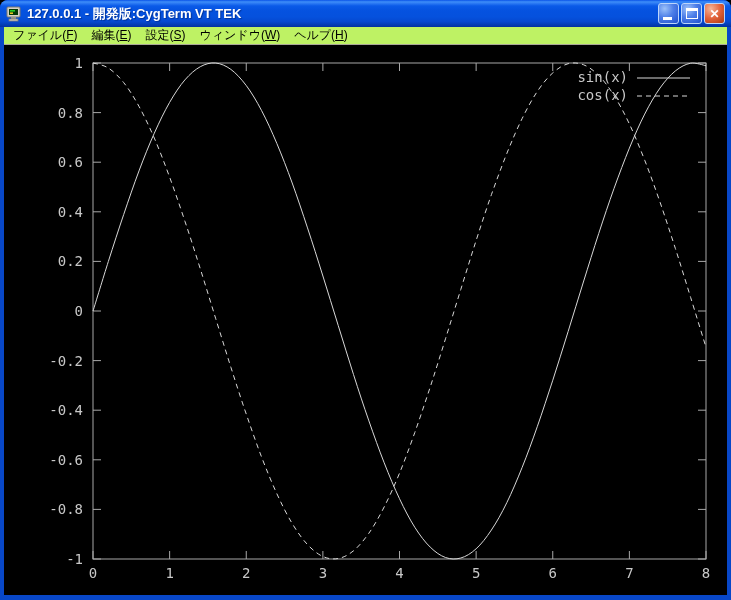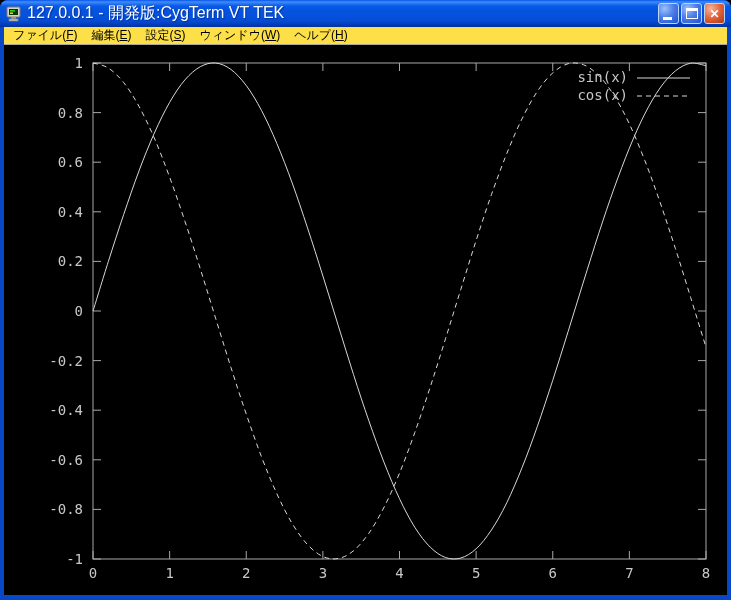--- a/index.html
+++ b/index.html
@@ -12,39 +12,39 @@
   }
   .titlebar{
     position:absolute;top:0;left:0;width:731px;height:27px;
     background:linear-gradient(180deg,
       #0A53E8 0%,#3E8EF8 7%,#2D7BF4 12%,#0A5AE8 22%,
       #0552DF 40%,#0551DD 62%,#0549D0 80%,#033BB0 93%,#0230A0 100%);
     display:flex;align-items:center;padding:0 6px;box-sizing:border-box;
   }
   .title-icon{width:16px;height:16px;margin-right:5px;flex:0 0 auto;}
   .title-text{
-    flex:1;color:#fff;font-weight:normal;font-size:16px;
+    flex:1;color:#fff;font-weight:bold;font-size:13px;
     text-shadow:1px 1px 1px #00339B;white-space:nowrap;overflow:hidden;
   }
   .controls{display:flex;gap:2px;flex:0 0 auto;}
   .ctl{
     width:21px;height:21px;border-radius:3px;box-sizing:border-box;
     border:1px solid #BCD5FB;position:relative;cursor:default;
   }
   .ctl-blue{background:radial-gradient(circle at 30% 25%,#9CC2FA 0%,#4E7FE8 45%,#1F50CE 100%);}
   .ctl-close{
     background:radial-gradient(circle at 30% 25%,#F6B497 0%,#E2623A 50%,#A93812 100%);
     color:#fff;font-size:12px;font-weight:bold;
     display:flex;align-items:center;justify-content:center;
   }
   .min-glyph{position:absolute;left:4px;bottom:3px;width:9px;height:3px;background:#fff;}
   .max-glyph{position:absolute;left:4px;top:4px;width:12px;height:11px;border:1px solid #fff;border-top-width:3px;box-sizing:border-box;}
   .menubar{
     position:absolute;top:27px;left:4px;width:723px;height:18px;
-    background:#fde047;border-bottom:1px solid #ACA899;box-sizing:border-box;
+    background:#bef264;border-bottom:1px solid #ACA899;box-sizing:border-box;
     display:flex;align-items:center;font-size:12px;color:#000;padding-left:2px;
   }
   .menu-item{padding:1px 7px;white-space:nowrap;}
   .menu-item u{text-decoration:underline;}
   .terminal{
     position:absolute;top:45px;left:4px;width:723px;height:550px;
     background:#000;
   }
   .terminal svg{display:block;}
   .terminal svg text{

